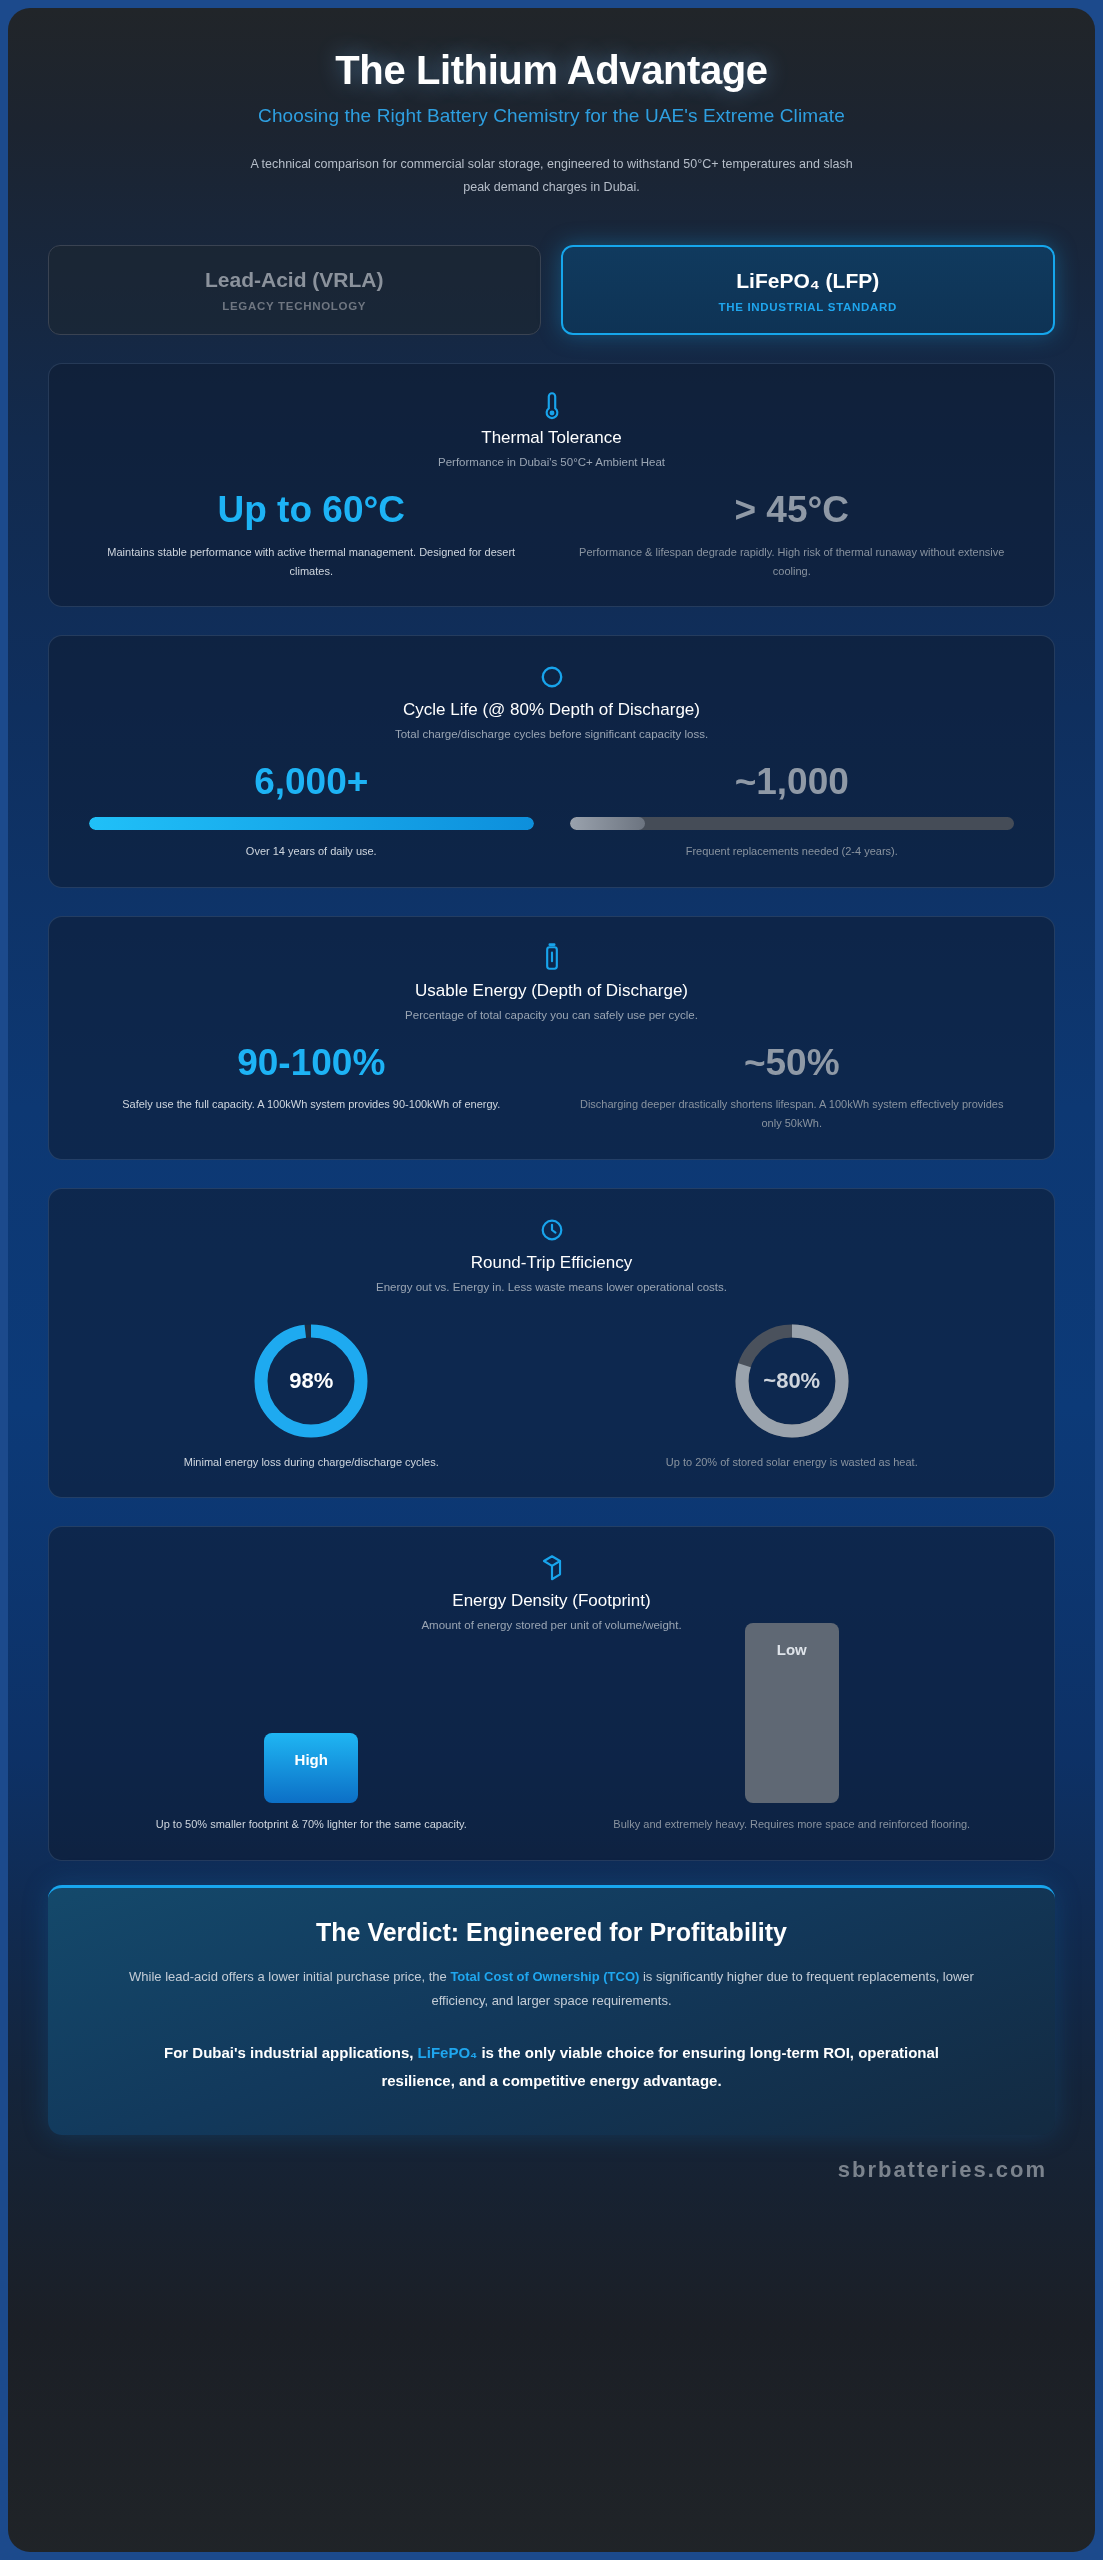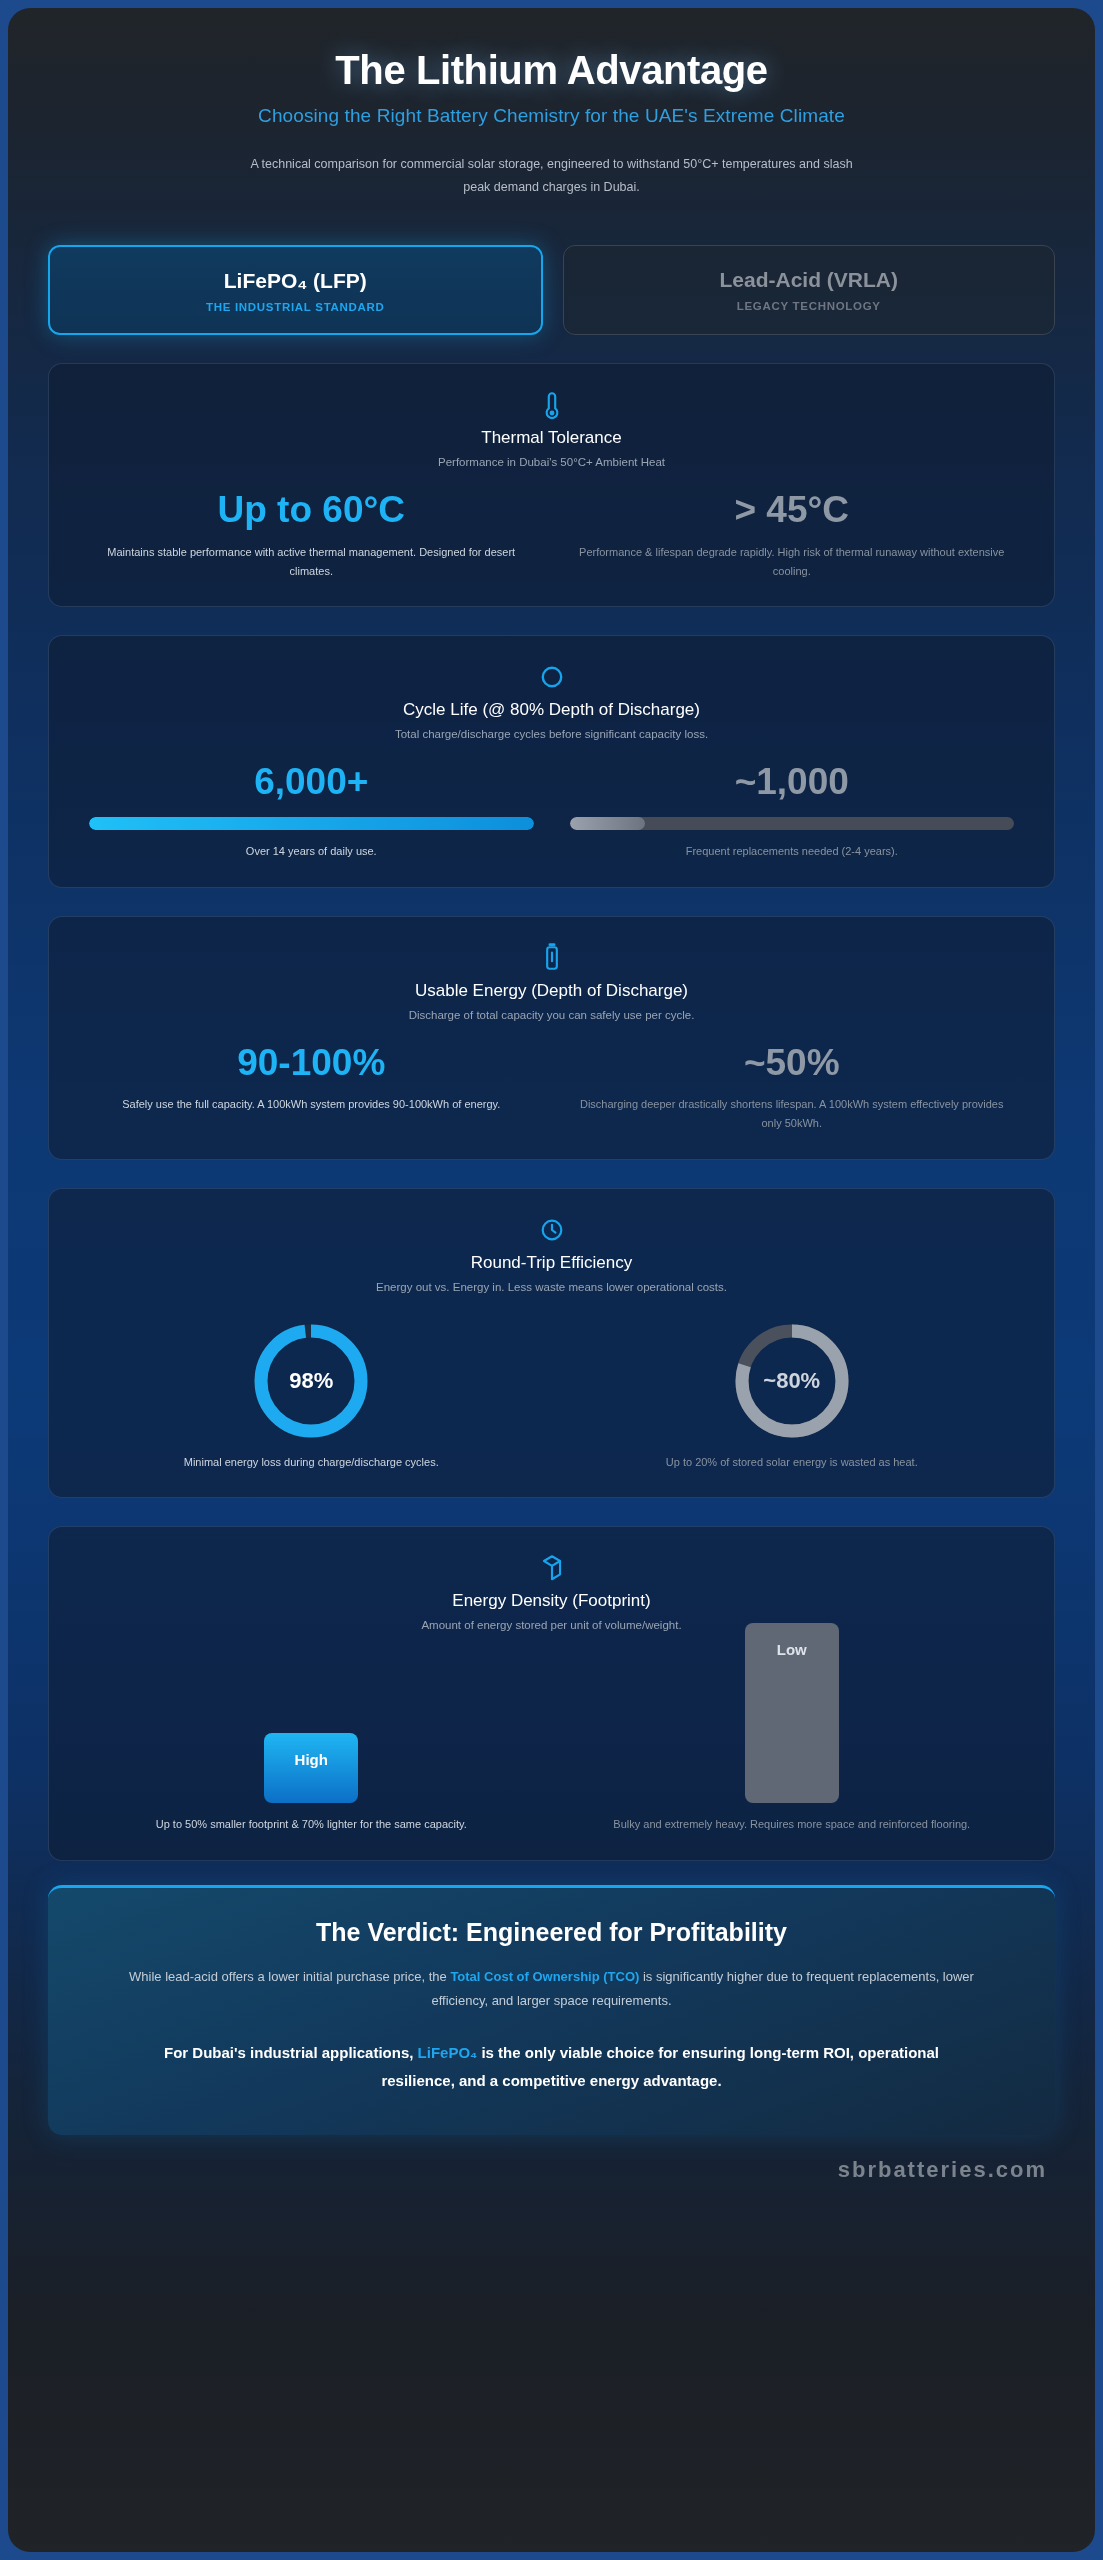--- a/index.html
+++ b/index.html
@@ -274,27 +274,27 @@
  <div class="outer-frame">
   <div class="content">
 
     <div class="header">
       <div class="main-title">The Lithium Advantage</div>
       <div class="sub-title">Choosing the Right Battery Chemistry for the UAE's Extreme Climate</div>
       <div class="lede">A technical comparison for commercial solar storage, engineered to withstand 50°C+ temperatures and slash peak demand charges in Dubai.</div>
     </div>
 
     <div class="tabs">
+      <div class="tab inactive">
+        <div class="tab-name">Lead-Acid (VRLA)</div>
+        <div class="tab-sub">LEGACY TECHNOLOGY</div>
+      </div>
       <div class="tab active">
         <div class="tab-name">LiFePO₄ (LFP)</div>
         <div class="tab-sub">THE INDUSTRIAL STANDARD</div>
-      </div>
-      <div class="tab inactive">
-        <div class="tab-name">Lead-Acid (VRLA)</div>
-        <div class="tab-sub">LEGACY TECHNOLOGY</div>
       </div>
     </div>
 
     <div class="card">
       <span class="card-icon">
         <svg viewBox="0 0 24 28" fill="none" stroke="currentColor" stroke-width="2" stroke-linecap="round" stroke-linejoin="round">
           <path d="M12 3a3 3 0 0 0-3 3v11.2a5 5 0 1 0 6 0V6a3 3 0 0 0-3-3z"></path>
           <circle cx="12" cy="21.5" r="2.3" fill="currentColor" stroke="none"></circle>
         </svg>
       </span>
@@ -340,21 +340,21 @@
 
     <div class="card">
       <span class="card-icon">
         <svg viewBox="0 0 24 28" fill="none" stroke="currentColor" stroke-width="2" stroke-linecap="round" stroke-linejoin="round">
           <rect x="7.5" y="4" width="9" height="20" rx="2.2"></rect>
           <path d="M10 1.6h4" stroke-width="2.6"></path>
           <path d="M12 9v8" stroke-width="2"></path>
         </svg>
       </span>
       <div class="card-title">Usable Energy (Depth of Discharge)</div>
-      <div class="card-desc">Discharge of total capacity you can safely use per cycle.</div>
+      <div class="card-desc">Percentage of total capacity you can safely use per cycle.</div>
       <div class="cols">
         <div class="col">
           <div class="big-value lfp">90-100%</div>
           <div class="col-note lfp">Safely use the full capacity. A 100kWh system provides 90-100kWh of energy.</div>
         </div>
         <div class="col">
           <div class="big-value vrla">~50%</div>
           <div class="col-note vrla">Discharging deeper drastically shortens lifespan. A 100kWh system effectively provides only 50kWh.</div>
         </div>
       </div>

